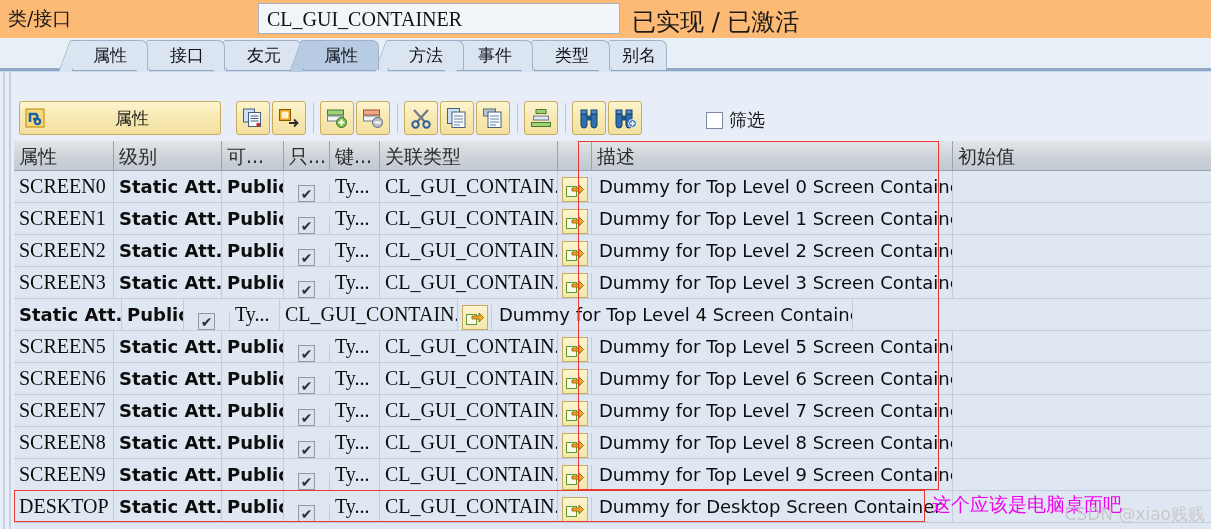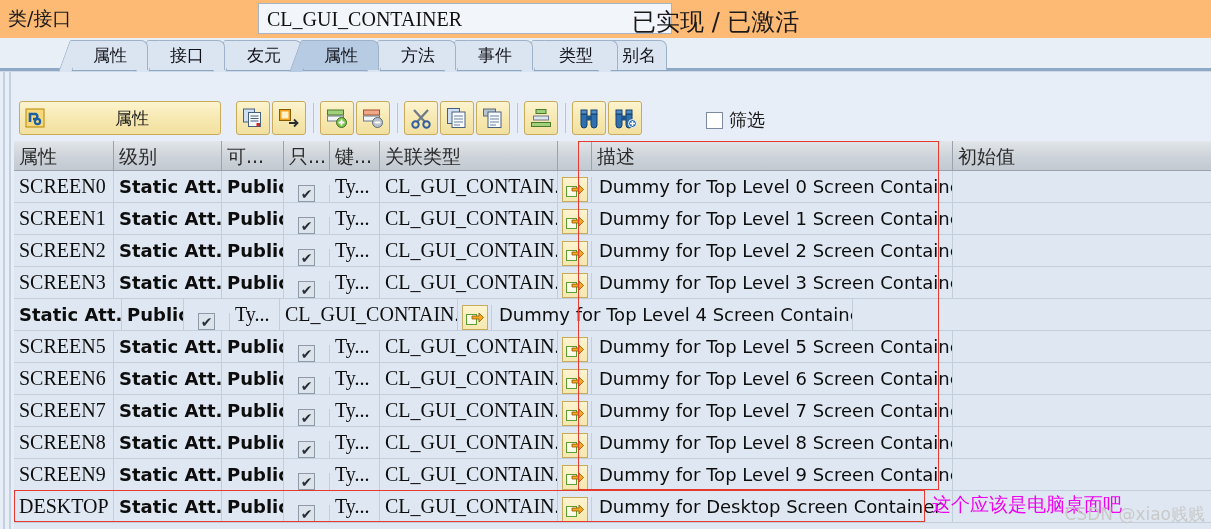--- a/index.html
+++ b/index.html
@@ -22,21 +22,21 @@
     background: #fdba74;
   }
   .hdr-label {
     position: absolute; left: 8px; top: 6px;
     font-size: 19px; color: #1a1a1a;
     font-family: "DejaVu Sans", "Liberation Sans", sans-serif;
     letter-spacing: 0px;
   }
   .hdr-input {
     position: absolute; left: 258px; top: 3px;
-    width: 414px; height: 31px;
+    width: 362px; height: 31px;
     background: #f2f5fa;
     border: 1px solid #a8b4c4;
     font-family: "Liberation Serif", "DejaVu Serif", serif;
     font-size: 20px; color: #111;
     padding: 2px 0 0 8px;
     line-height: 27px;
     white-space: nowrap; overflow: hidden;
   }
   .hdr-status {
     position: absolute; left: 632px; top: 6px;
@@ -230,23 +230,23 @@
     <div class="hdr-label">类/接口</div>
     <div class="hdr-input" title="CL_GUI_CONTAINER">CL_GUI_CONTAINER</div>
     <div class="hdr-status">已实现 / 已激活</div>
   </div>
 
   <div class="tabbar" id="tabbar">
       <div class="tab" style="left: 72px; width: 76px; z-index: 10;"><span>属性</span></div>
       <div class="tab" style="left: 149px; width: 76px; z-index: 9;"><span>接口</span></div>
       <div class="tab" style="left: 226px; width: 76px; z-index: 8;"><span>友元</span></div>
       <div class="tab active" style="left: 303px; width: 76px; z-index: 9;"><span>属性</span></div>
-      <div class="tab" style="left: 380px; width: 76px; z-index: 6;"><span>方法</span></div>
+      <div class="tab" style="left: 388px; width: 76px; z-index: 6;"><span>方法</span></div>
       <div class="tab" style="left: 457px; width: 76px; z-index: 5;"><span>事件</span></div>
-      <div class="tab" style="left: 534px; width: 84px; z-index: 4;"><span>类型</span></div>
+      <div class="tab" style="left: 534px; width: 76px; z-index: 4;"><span>类型</span></div>
       <div class="tab" style="left: 611px; width: 56px; z-index: 3;"><span>别名</span></div>
     </div>
   <div class="tabstrip-line"></div>
 
   <div class="panel">
     <div class="panel-left-rail"></div>
     <div class="panel-left-rail2"></div>
 
     <div class="toolbar">
 

